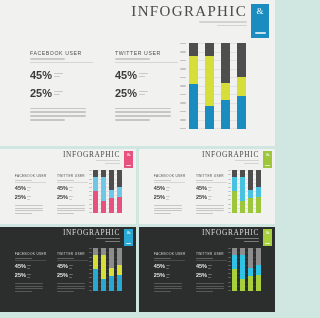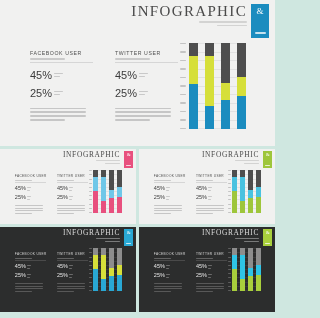--- a/index.html
+++ b/index.html
@@ -49,21 +49,21 @@
   .dark .col-title { color:#d8d8d8; }
   .col-sub { margin-top:2px; display:flex; flex-direction:column; gap:1px; }
   .col-sub i { display:block; background:#c3c3c3; border-radius:1px; opacity:.85; }
   .dark .col-sub i { background:#6d6d6d; }
   .rule { height:1px; background:#d6d6d6; margin-top:2px; }
   .dark .rule { background:#4a4a4a; }
 
   .statrow { display:flex; align-items:center; }
   .pct {
     font-family:"Liberation Sans", sans-serif;
-    color:#3b3b3b; line-height:1; white-space:nowrap;
+    color:#3b3b3b; line-height:1; white-space:nowrap;font-weight:bold;
   }
   .dark .pct { color:#e6e6e6; }
   .pct-cap { display:flex; flex-direction:column; gap:1px; }
   .pct-cap i { display:block; background:#c9c9c9; border-radius:1px; }
   .dark .pct-cap i { background:#6a6a6a; }
 
   .people { display:flex; align-items:flex-end; }
   .person { position:relative; }
   .person .head { border-radius:50%; margin:0 auto; }
   .person .body { border-radius:1px 1px 0 0; margin:0 auto; }

